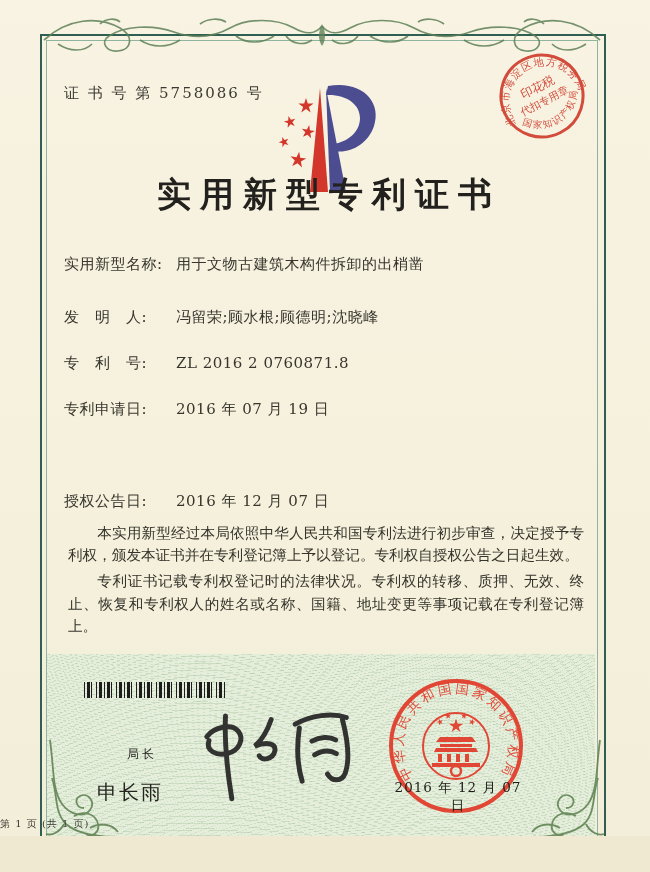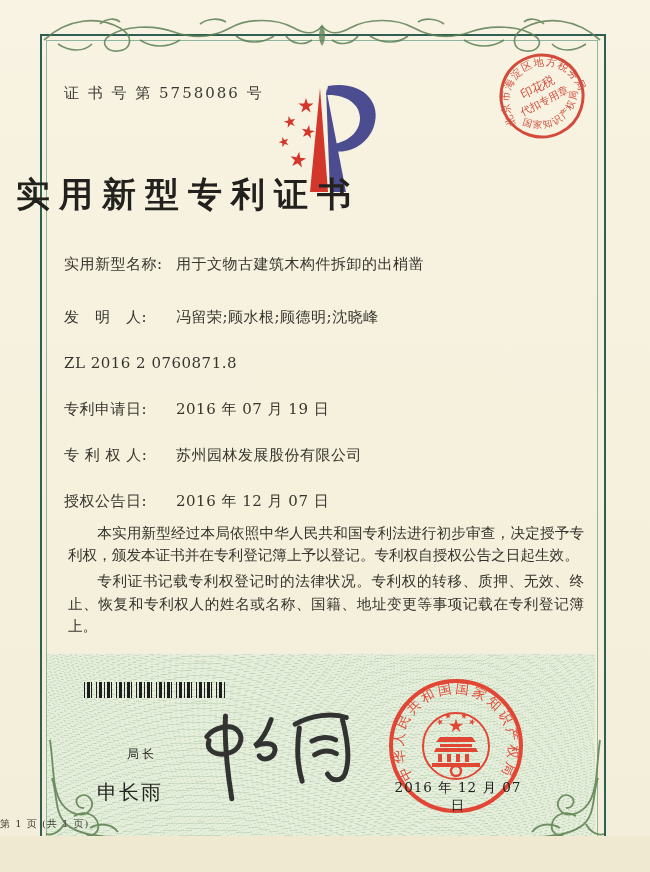--- a/index.html
+++ b/index.html
@@ -10,21 +10,21 @@
   .frame-inner{position:absolute;left:46px;top:40px;width:550px;height:800px;border:1px solid #8fb5a0;}
   
   .band{position:absolute;left:40px;top:10px;width:564px;height:46px;}
   
   .cert-no{position:absolute;left:64px;top:84px;font-size:15px;color:#3a3831;letter-spacing:2px;}
   
   .logo{position:absolute;left:262px;top:80px;width:126px;height:120px;}
   
   .tax-stamp{position:absolute;left:484px;top:38px;width:116px;height:116px;transform:rotate(-27deg);opacity:.9;}
   
-  .title{position:absolute;left:16px;right:0;top:172px;text-align:left;font-size:34px;font-weight:bold;color:#22211e;letter-spacing:9px;}
+  .title{position:absolute;left:8px;right:0;top:172px;text-align:center;font-size:34px;font-weight:bold;color:#22211e;letter-spacing:9px;}
   
   .row{position:absolute;left:64px;display:flex;font-size:15px;color:#37352d;letter-spacing:.5px;white-space:nowrap;}
   .row .lbl{min-width:112px;}
   .row .lbl:after{content:":";margin-right:8px;}
   .r0{top:255px}.r1{top:308px}.r2{top:354px}.r3{top:400px}.r4{top:446px}.r5{top:492px}
   
   .paras{position:absolute;left:64px;top:518px;width:524px;font-size:14.6px;line-height:22.2px;color:#35332b;text-align:justify;}
   .paras p{margin:4px;text-indent:2em;}
   
   .panel{position:absolute;left:47px;top:654px;width:548px;height:188px;background-color:#e4eeda;
@@ -116,29 +116,26 @@
 
   <div class="row r0">
     <span class="lbl">实用新型名称</span>
     <span class="val">用于文物古建筑木构件拆卸的出梢凿</span>
   </div>
   <div class="row r1">
     <span class="lbl">发　明　人</span>
     <span class="val">冯留荣;顾水根;顾德明;沈晓峰</span>
   </div>
   <div class="row r2">
+    <span class="lbl">专　利　号</span>
     <span class="val">ZL 2016 2 0760871.8</span>
   </div>
   <div class="row r3">
     <span class="lbl">专利申请日</span>
     <span class="val">2016 年 07 月 19 日</span>
-  </div>
-  <div class="row r4">
-    <span class="lbl">专 利 权 人</span>
-    <span class="val">苏州园林发展股份有限公司</span>
   </div>
   <div class="row r5">
     <span class="lbl">授权公告日</span>
     <span class="val">2016 年 12 月 07 日</span>
   </div>
 
   <div class="paras">
     <p>本实用新型经过本局依照中华人民共和国专利法进行初步审查，决定授予专利权，颁发本证书并在专利登记簿上予以登记。专利权自授权公告之日起生效。</p>
     <p>专利证书记载专利权登记时的法律状况。专利权的转移、质押、无效、终止、恢复和专利权人的姓名或名称、国籍、地址变更等事项记载在专利登记簿上。</p>
   </div>

